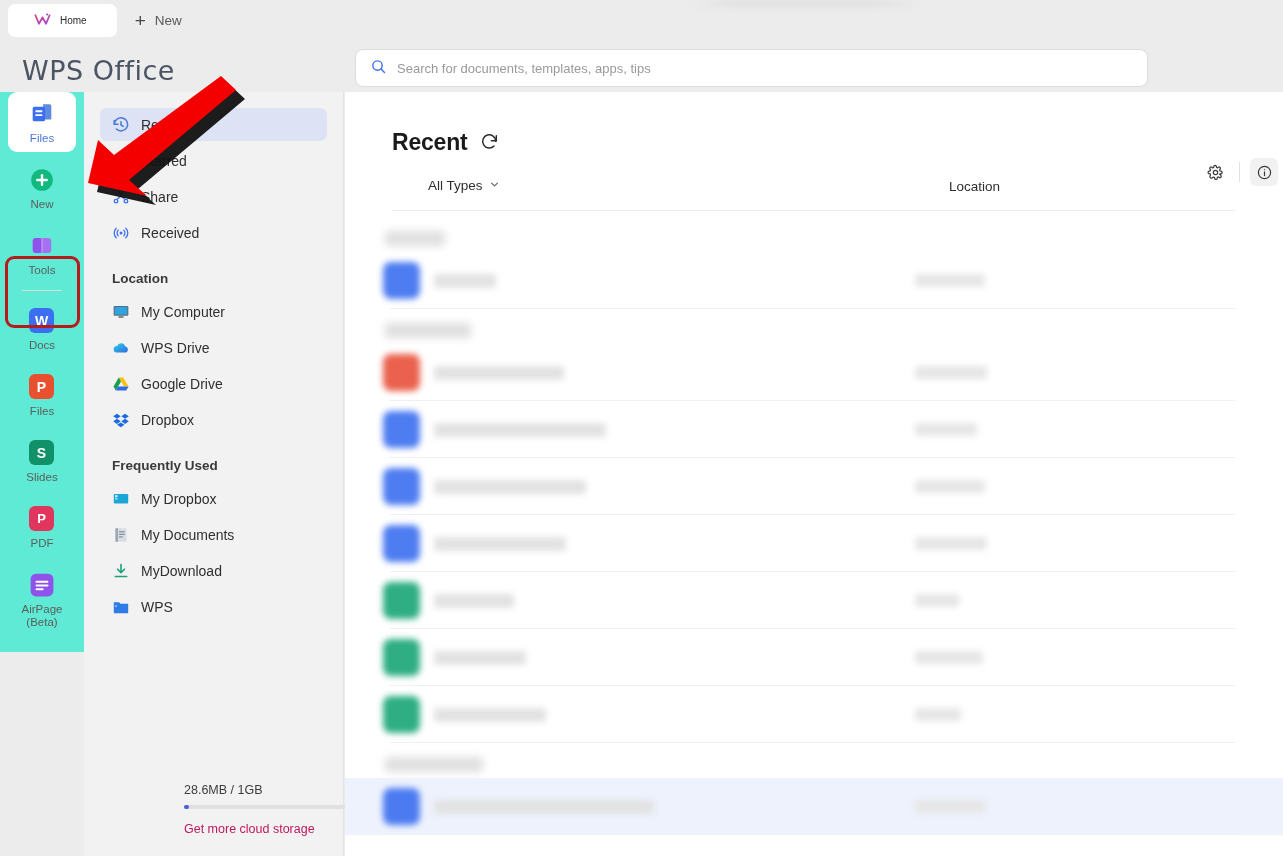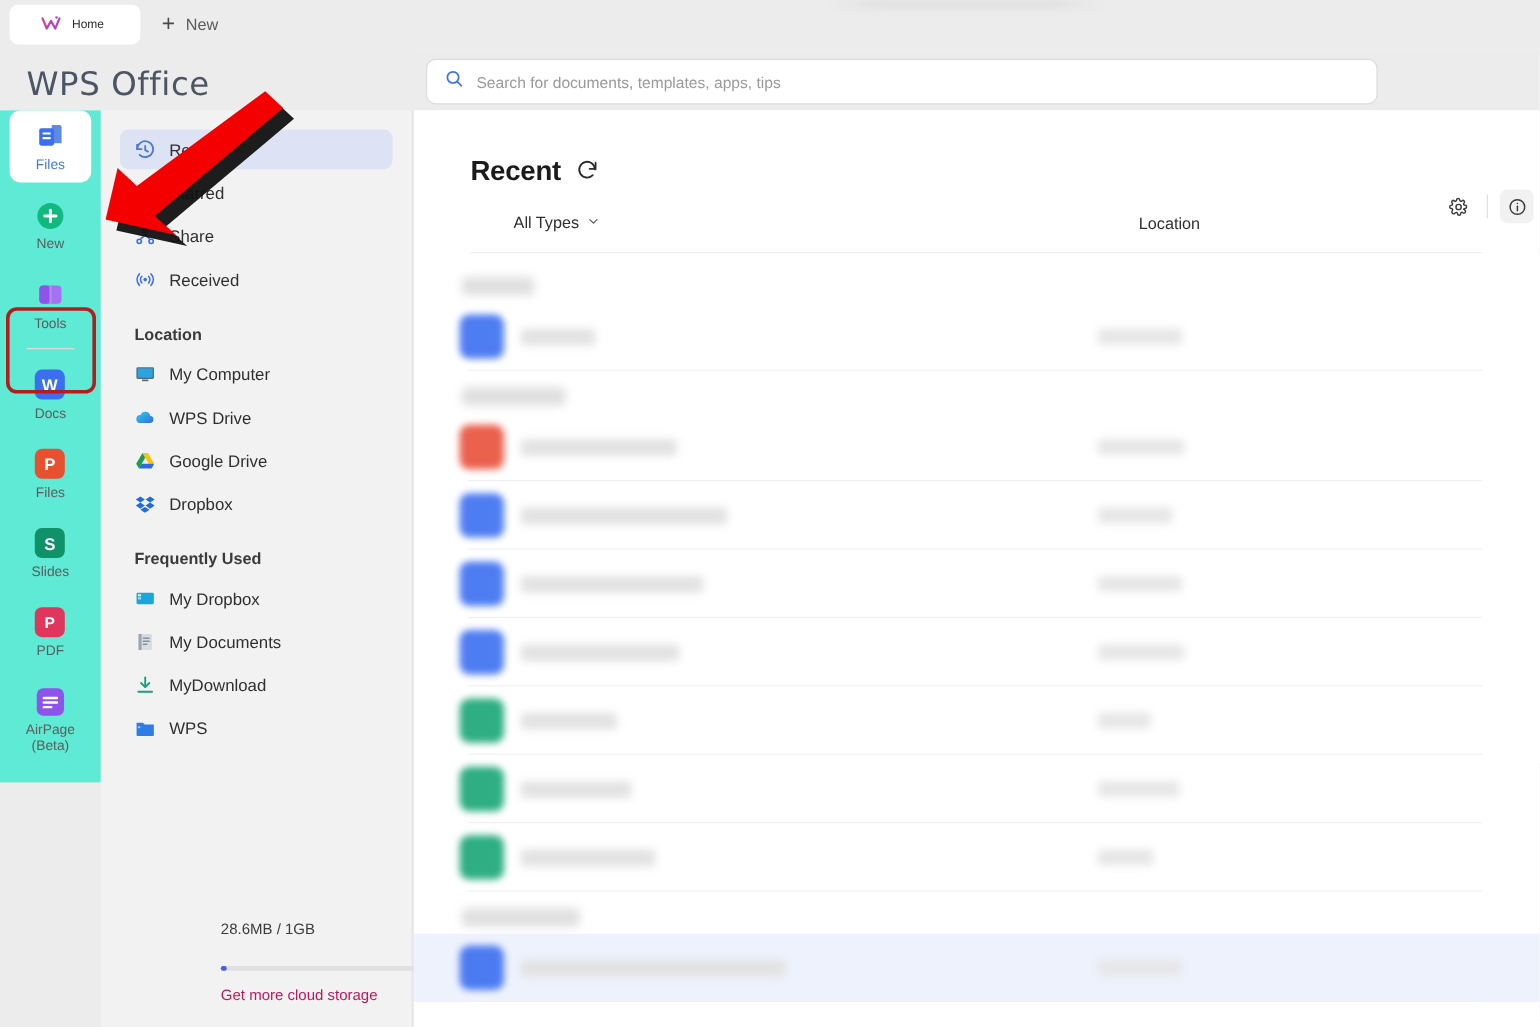--- a/index.html
+++ b/index.html
@@ -82,21 +82,21 @@
   .nav-gap { height: 3px; }
   .nav-heading {
     font-size: 13.5px; font-weight: 700; color: #3a3a3a;
     padding: 0 0 0 28px; margin-top: 22px; margin-bottom: 9px;
   }
   .nicon { width: 18px; height: 18px; flex: 0 0 18px; display: block; }
 
   .storage {
     position: absolute; left: 100px; bottom: 20px; width: 230px;
   }
-  .storage-text { font-size: 12.5px; color: #3c3c3c; margin-bottom: 24px; }
+  .storage-text { font-size: 12.5px; color: #3c3c3c; margin-bottom: 8px; }
   .storage-track { width: 224px; height: 4px; border-radius: 3px; background: #e0e0e0; position: relative; }
   .storage-fill { position: absolute; left: 0; top: 0; height: 4px; width: 5px; border-radius: 3px; background: #4a5fd4; }
   .storage-link { font-size: 12.5px; color: #be185d; margin-top: 13px; }
 
   
   .main {
     position: absolute; left: 345px; top: 41px; width: 938px; height: 815px;
     background: #ffffff;
   }
   .searchwrap {

